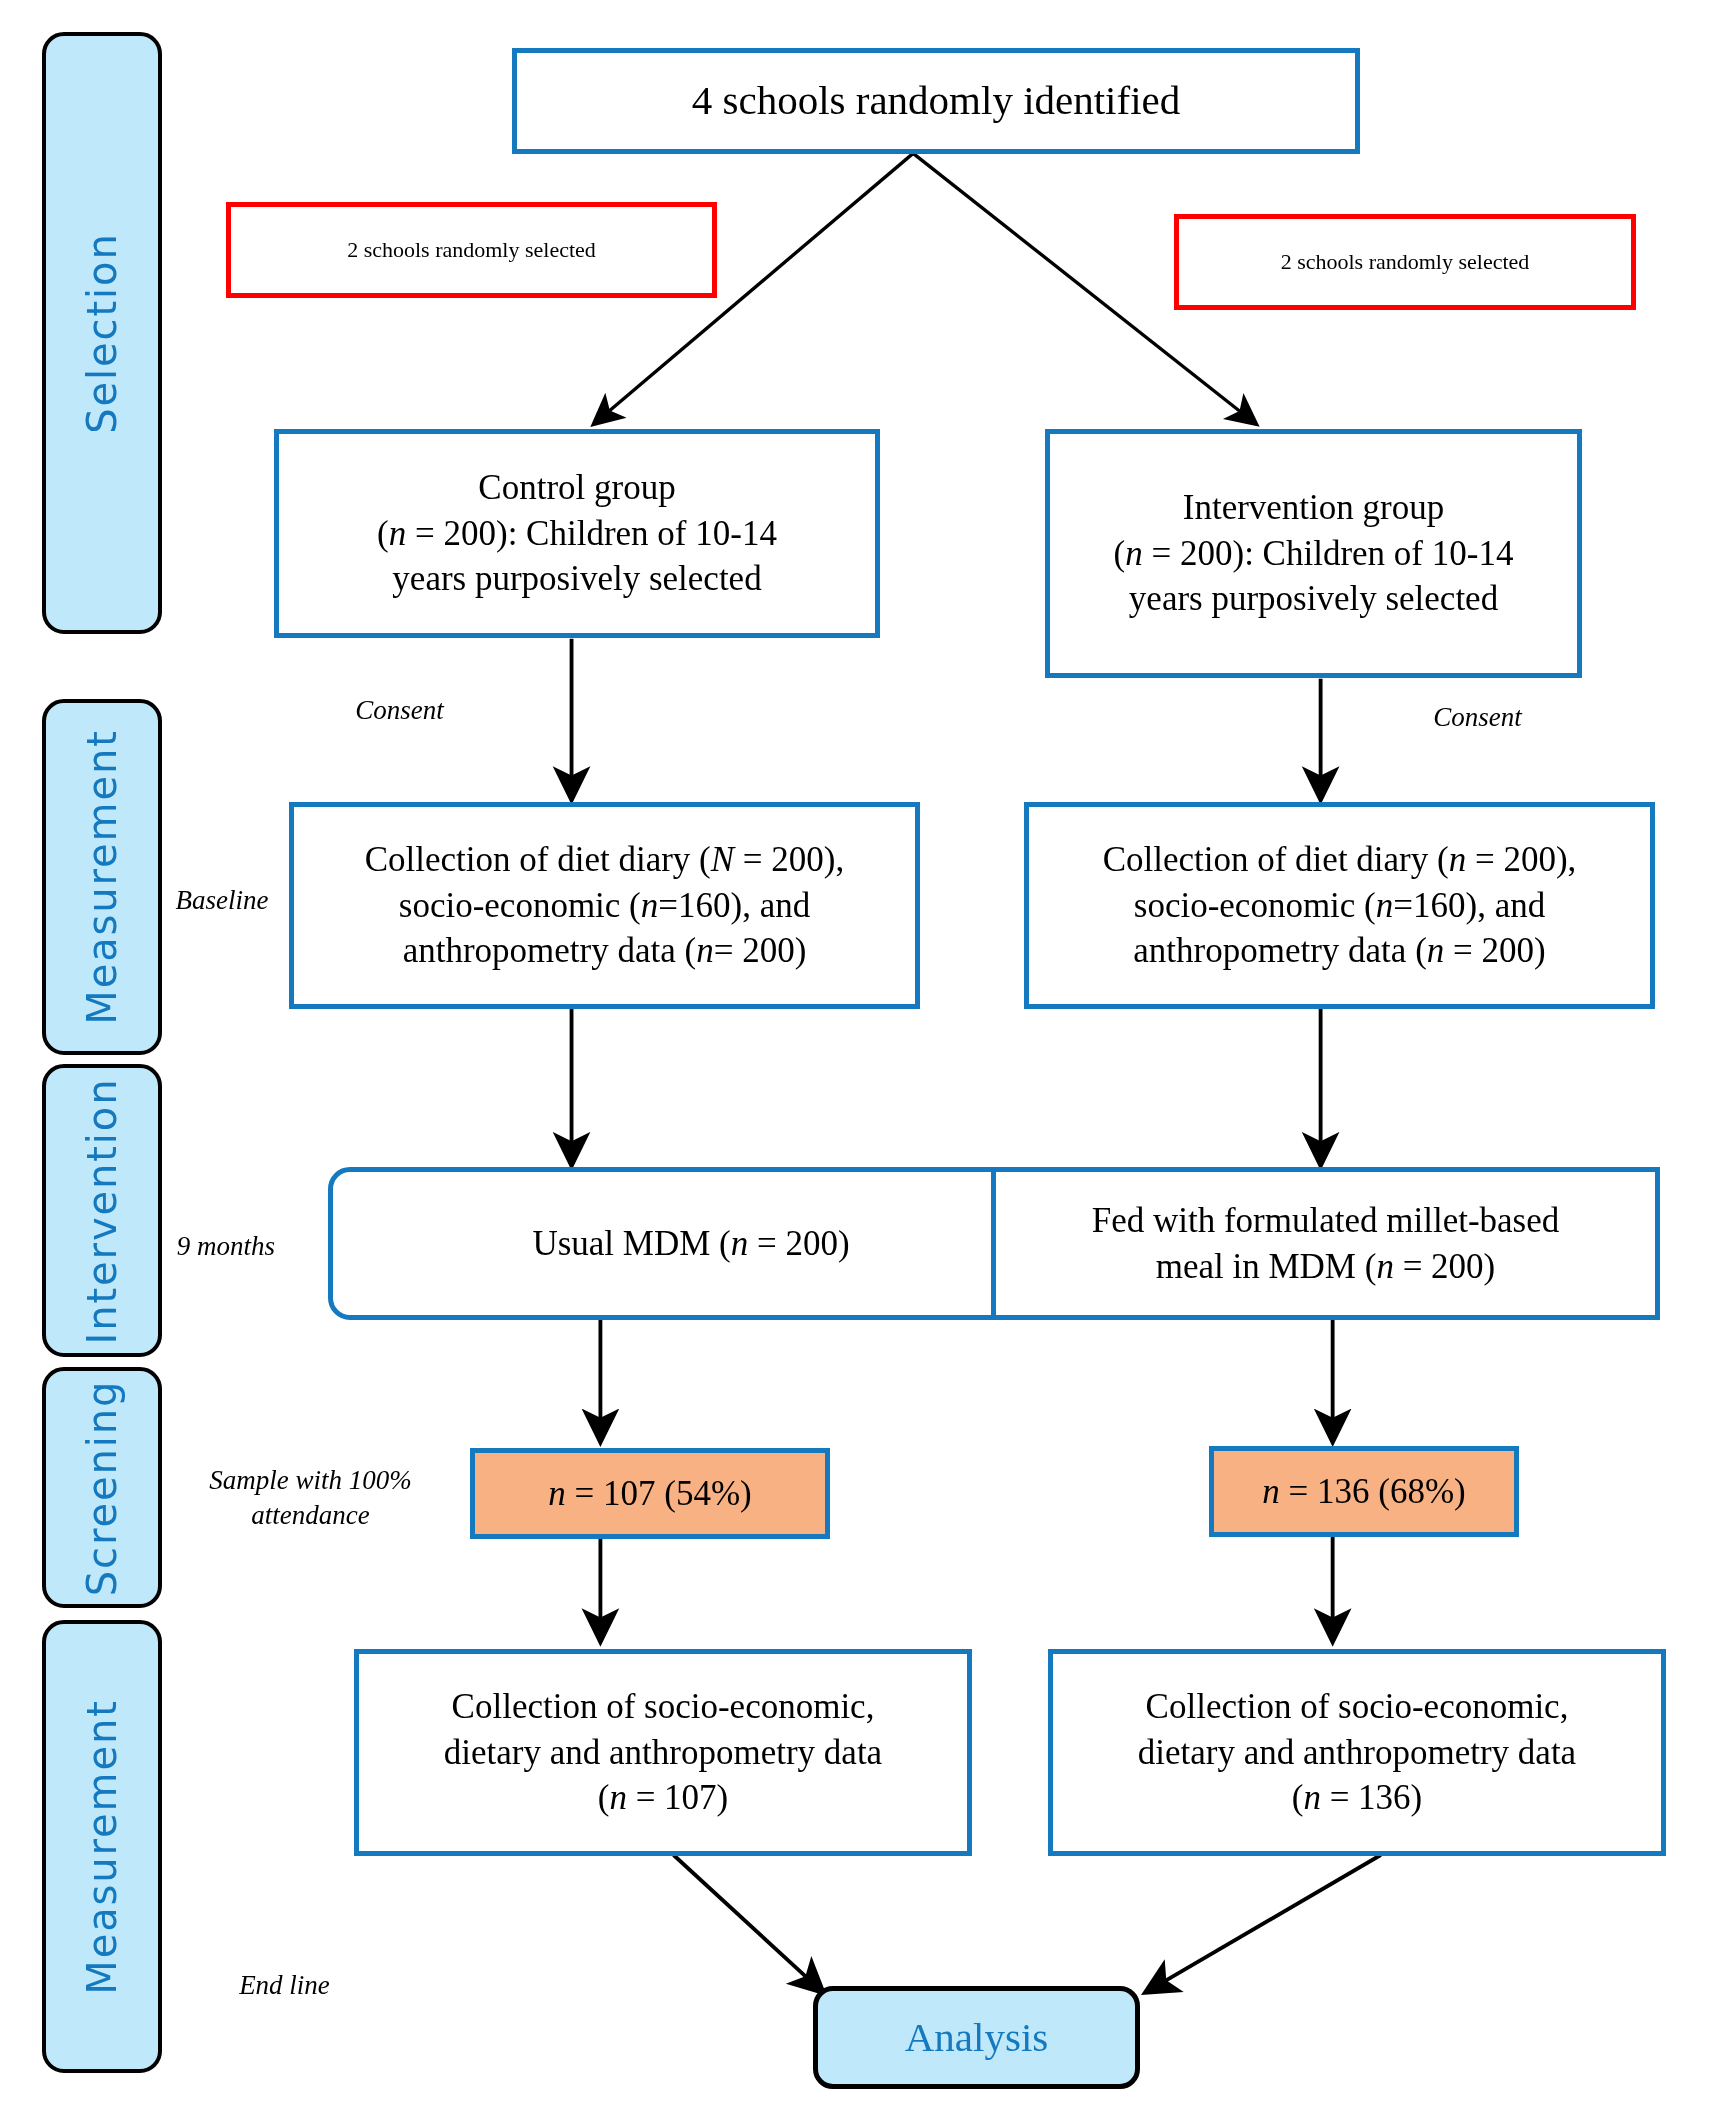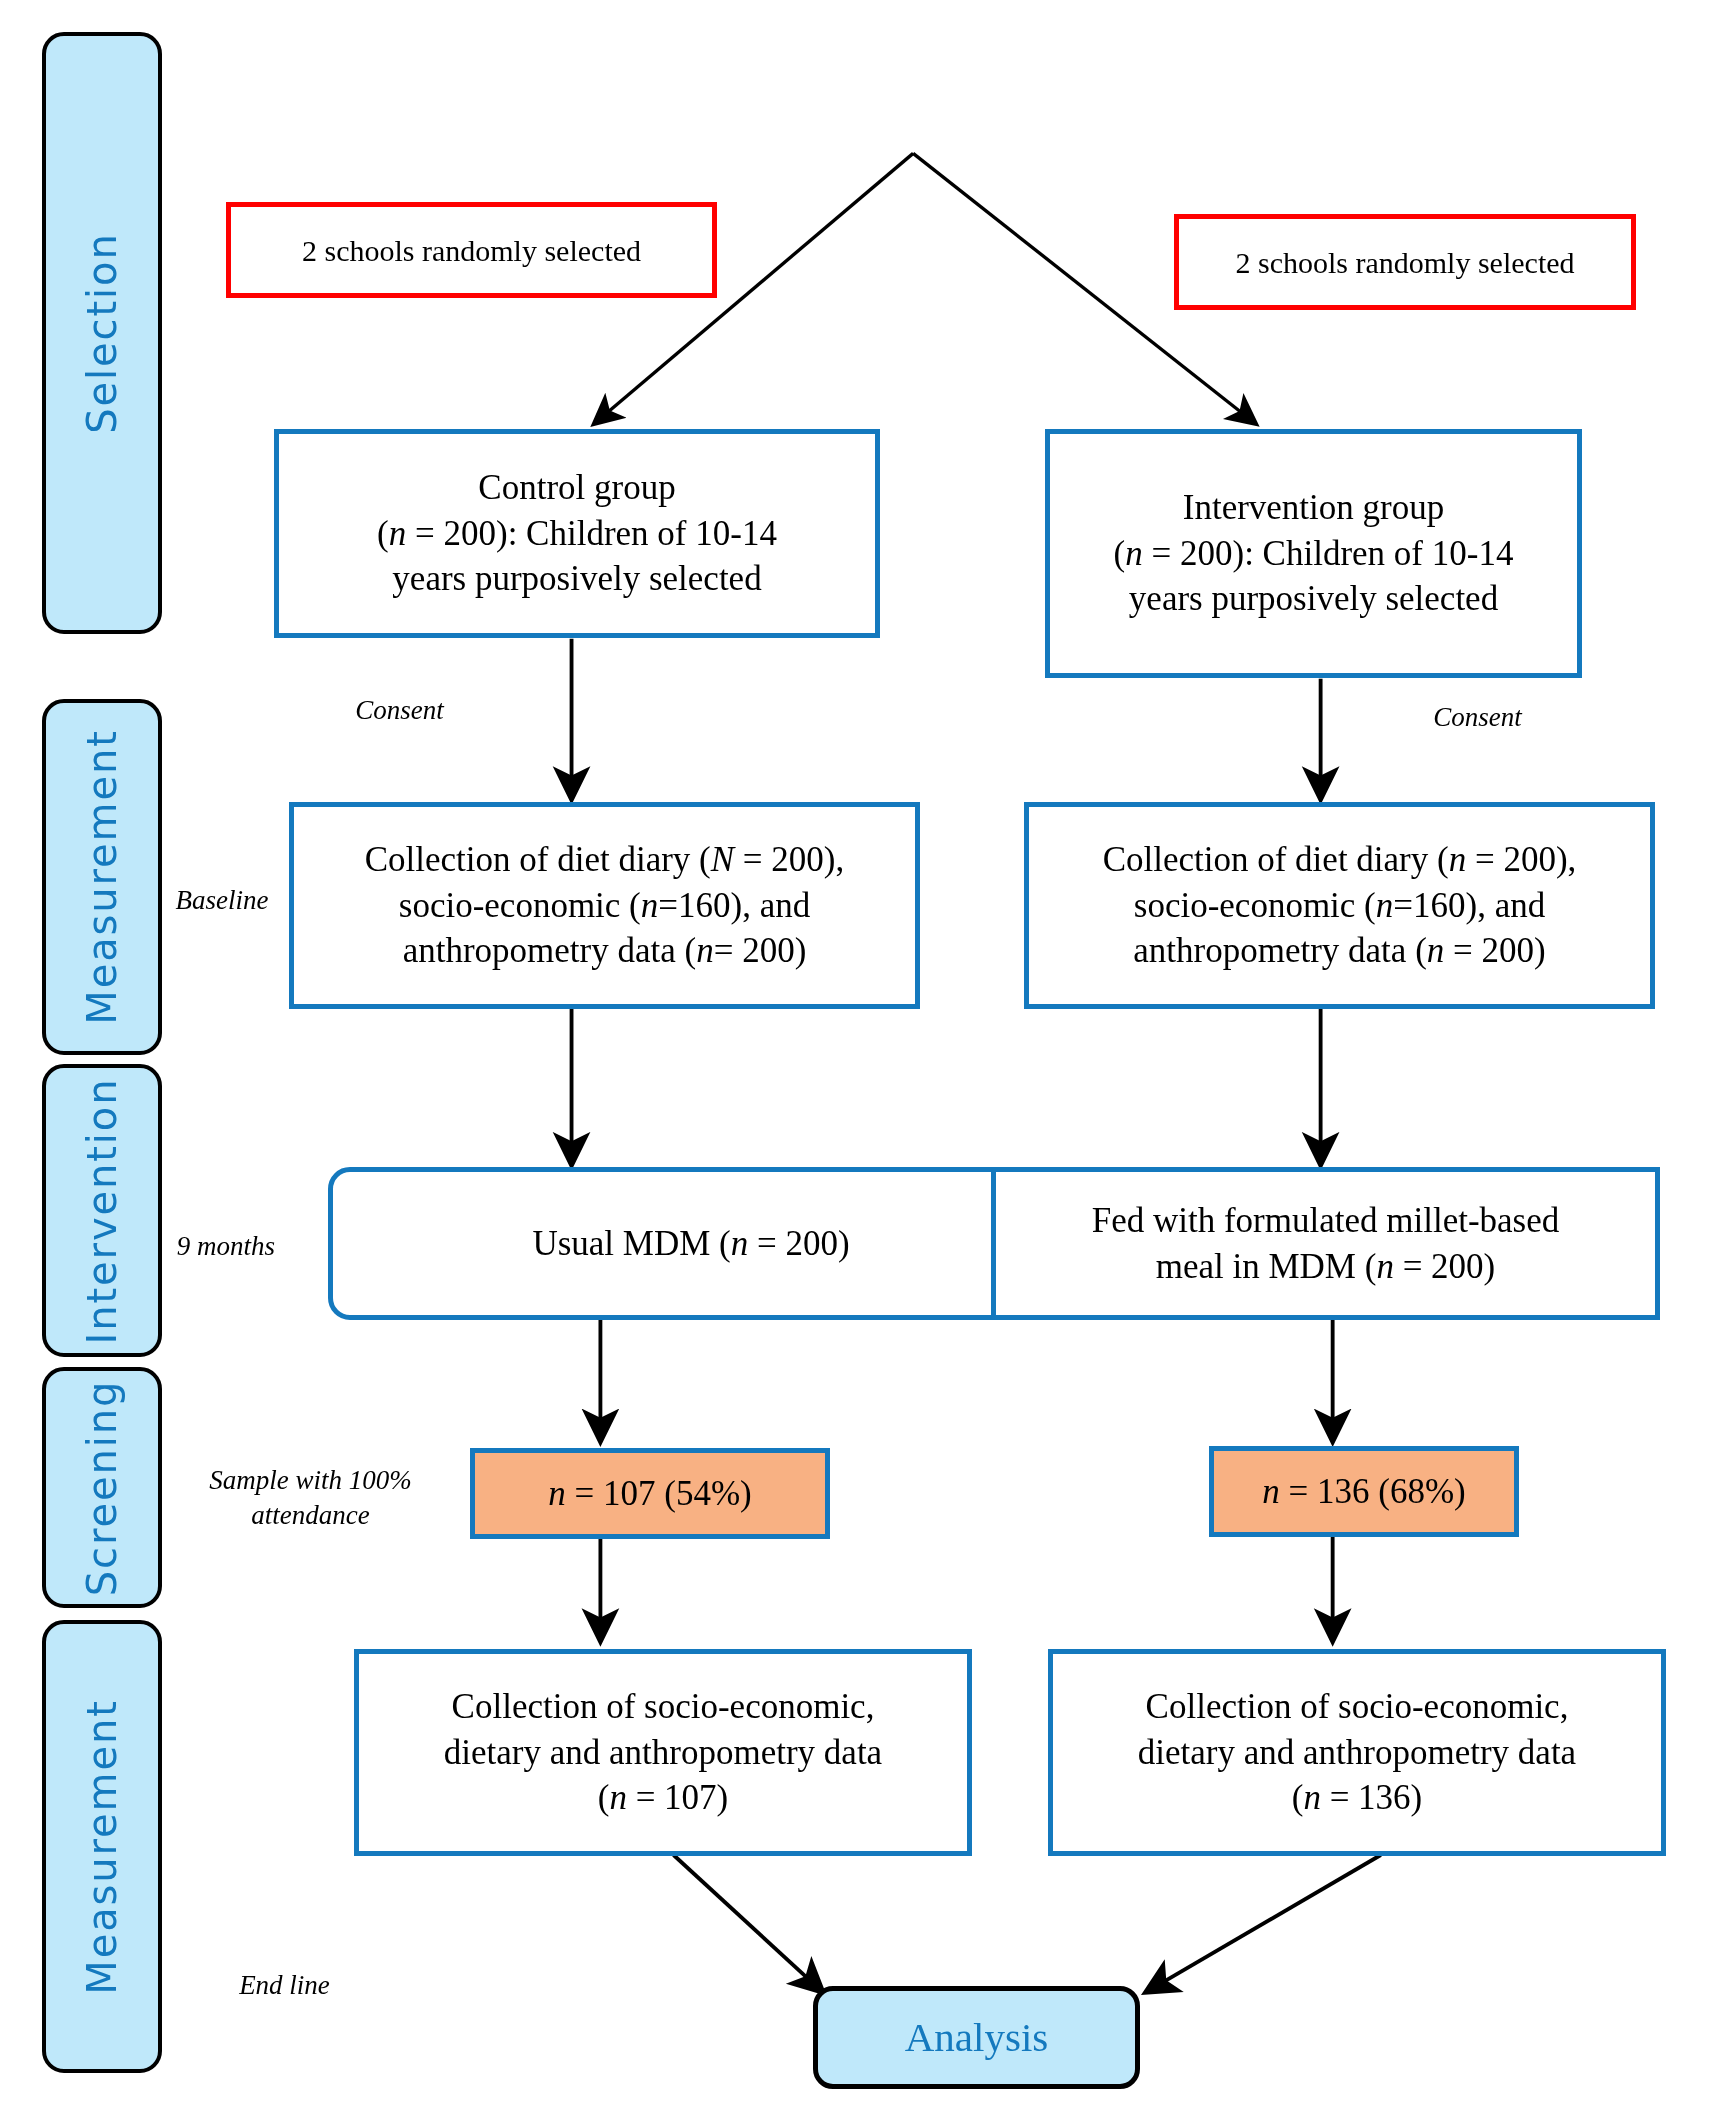--- a/index.html
+++ b/index.html
@@ -76,21 +76,21 @@
 
   
   #wires {
     position: absolute;
     left: 0; top: 0;
     width: 1731px; height: 2119px;
     pointer-events: none;
   }
 
   .f56 { font-size: 27px; }
-  .f62 { font-size: 30px; }
+  .f62 { font-size: 22px; }
   .f72 { font-size: 35px; }
   .f86 { font-size: 41px; }
 </style>
 </head>
 <body>
 
 <div id="canvas">
 
   <svg id="wires" viewBox="0 0 3598 4403">
     <defs>
@@ -137,20 +137,23 @@
   </div>
 
   <div class="stage-bar" style="left:42px; top:1367px; width:120px; height:241px;">
     <span class="stage-label">Screening</span>
   </div>
 
   <div class="stage-bar" style="left:42px; top:1620px; width:120px; height:453px;">
     <span class="stage-label">Measurement</span>
   </div>
 
+  <div class="node blue" style="left:512px; top:48px; width:848px; height:106px;">
+    <div class="txt f86">4 schools randomly identified</div>
+  </div>
 
   <div class="node red" style="left:226px; top:202px; width:491px; height:96px;">
     <div class="txt f62">2 schools randomly selected</div>
   </div>
 
   <div class="node red" style="left:1174px; top:214px; width:462px; height:96px;">
     <div class="txt f62">2 schools randomly selected</div>
   </div>
 
   <div class="node blue" style="left:274px; top:429px; width:606px; height:209px;">

